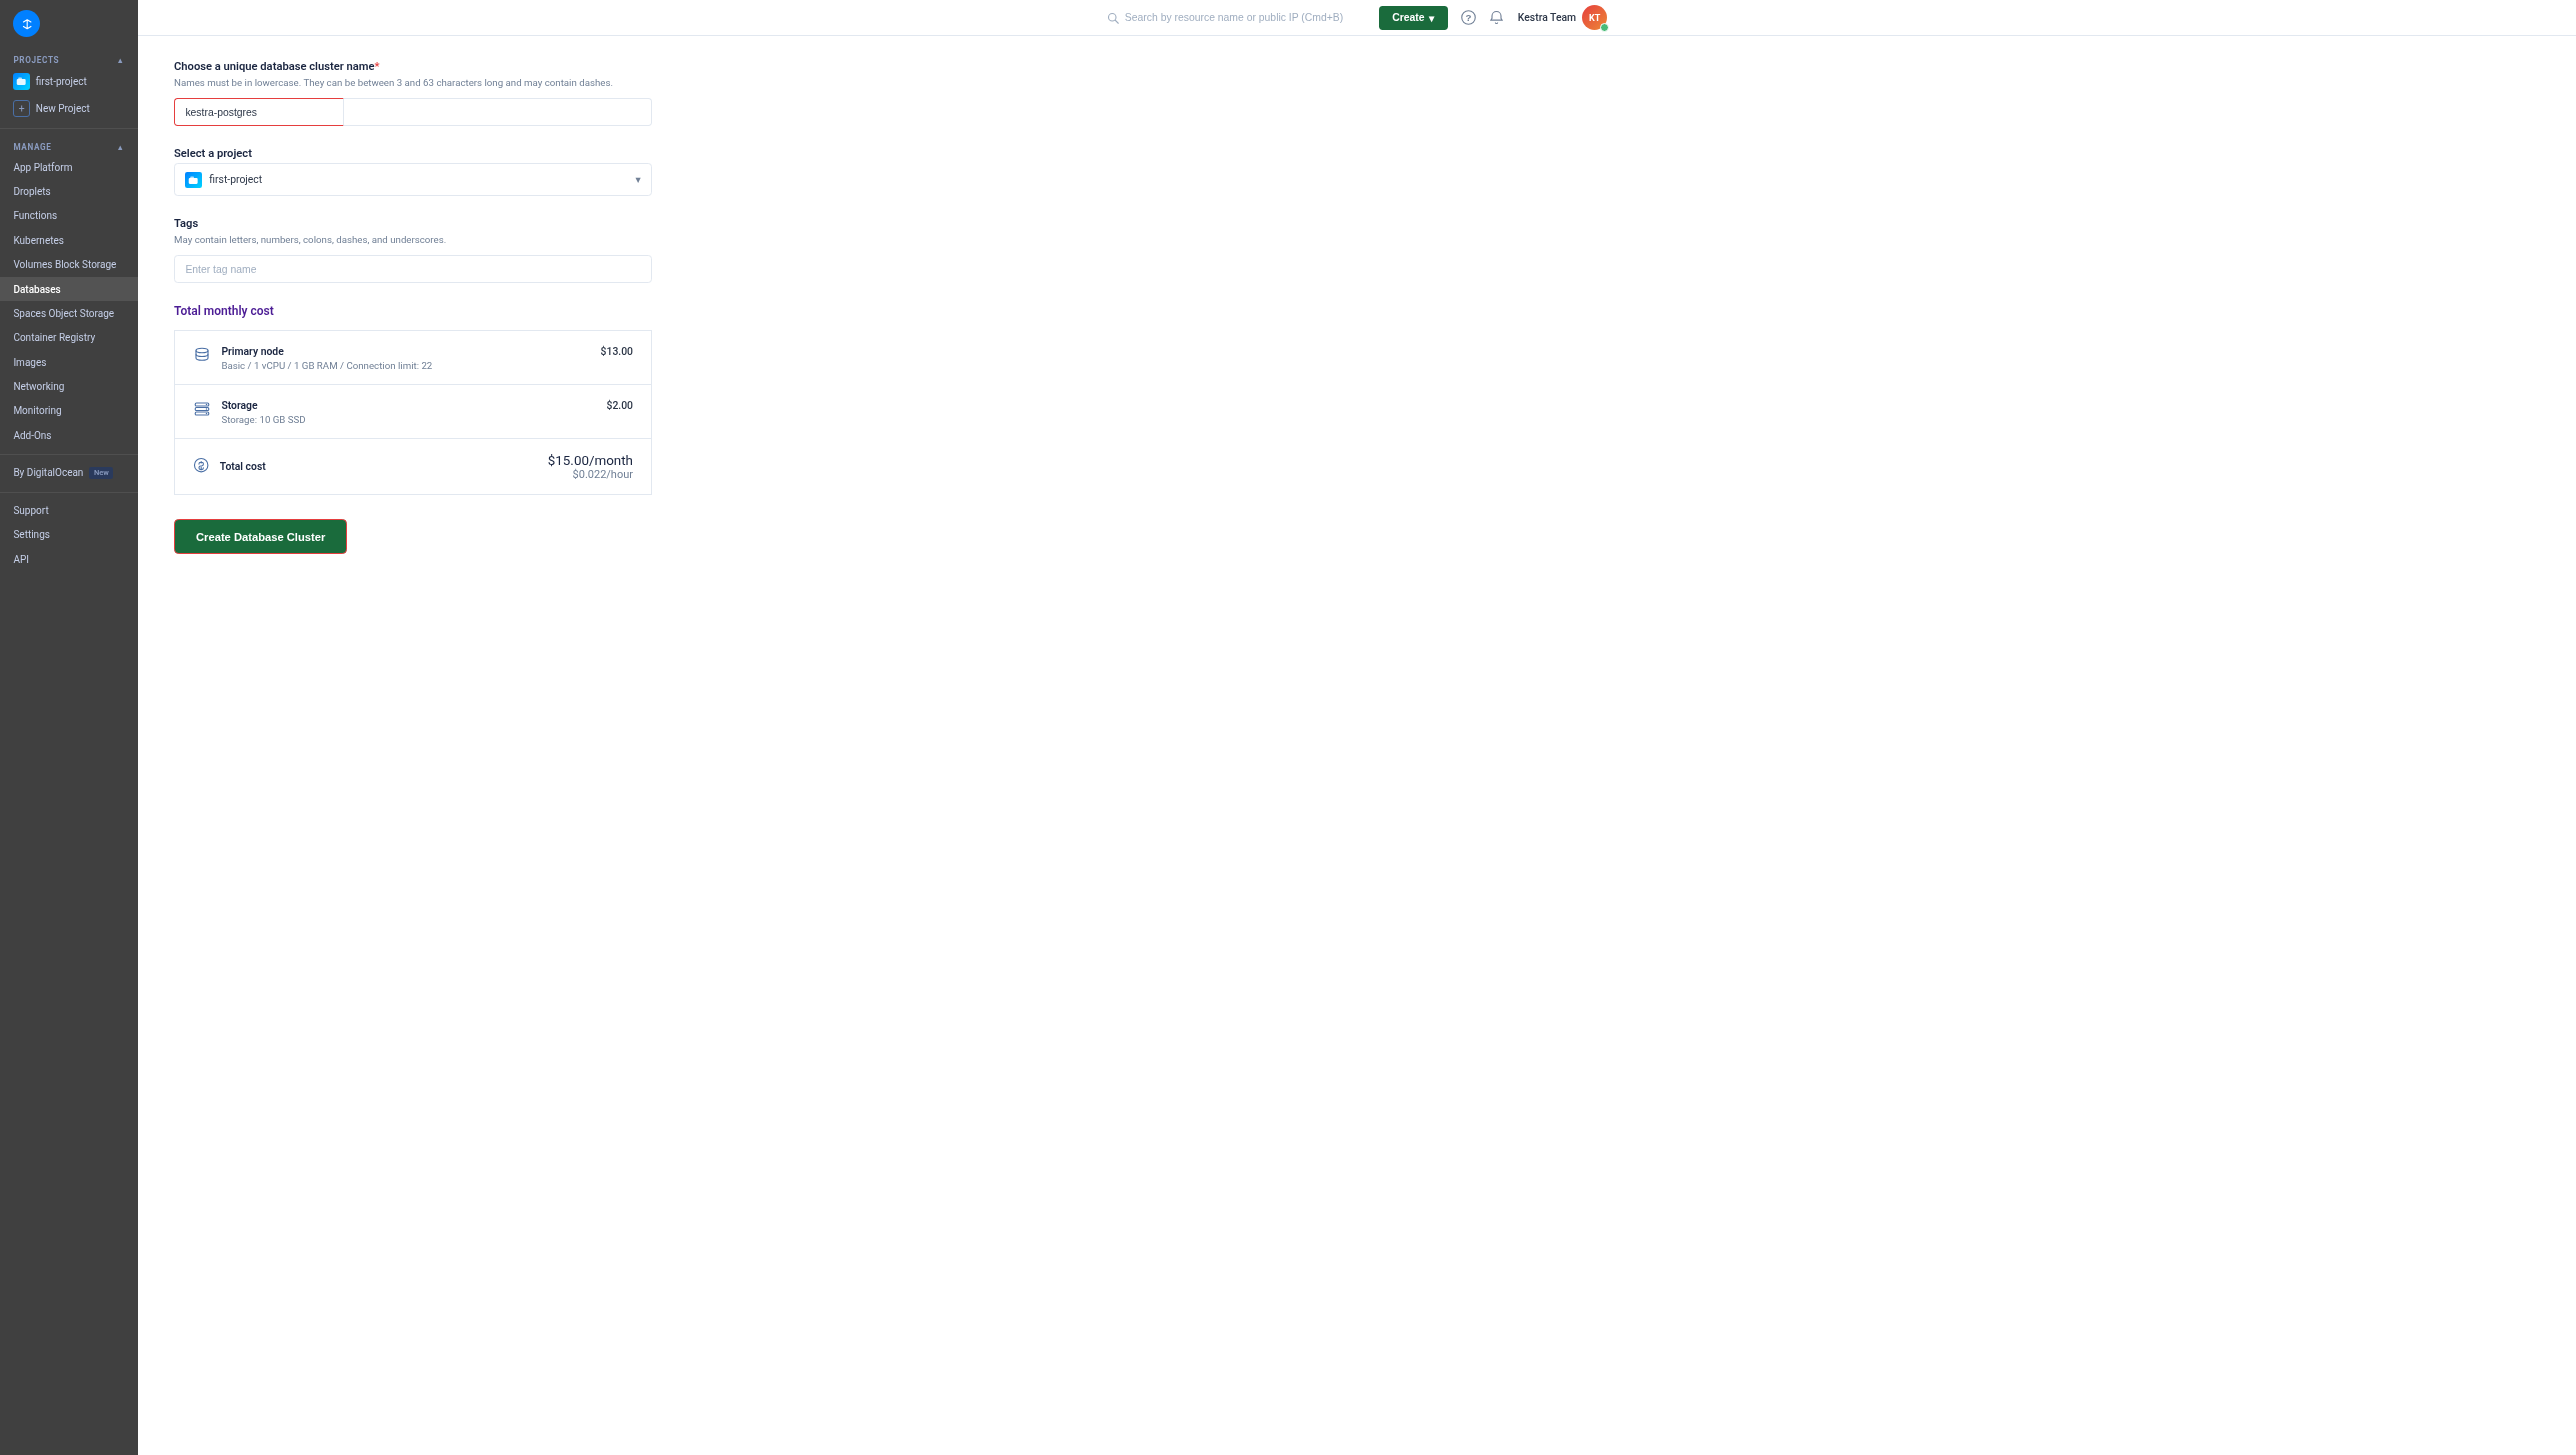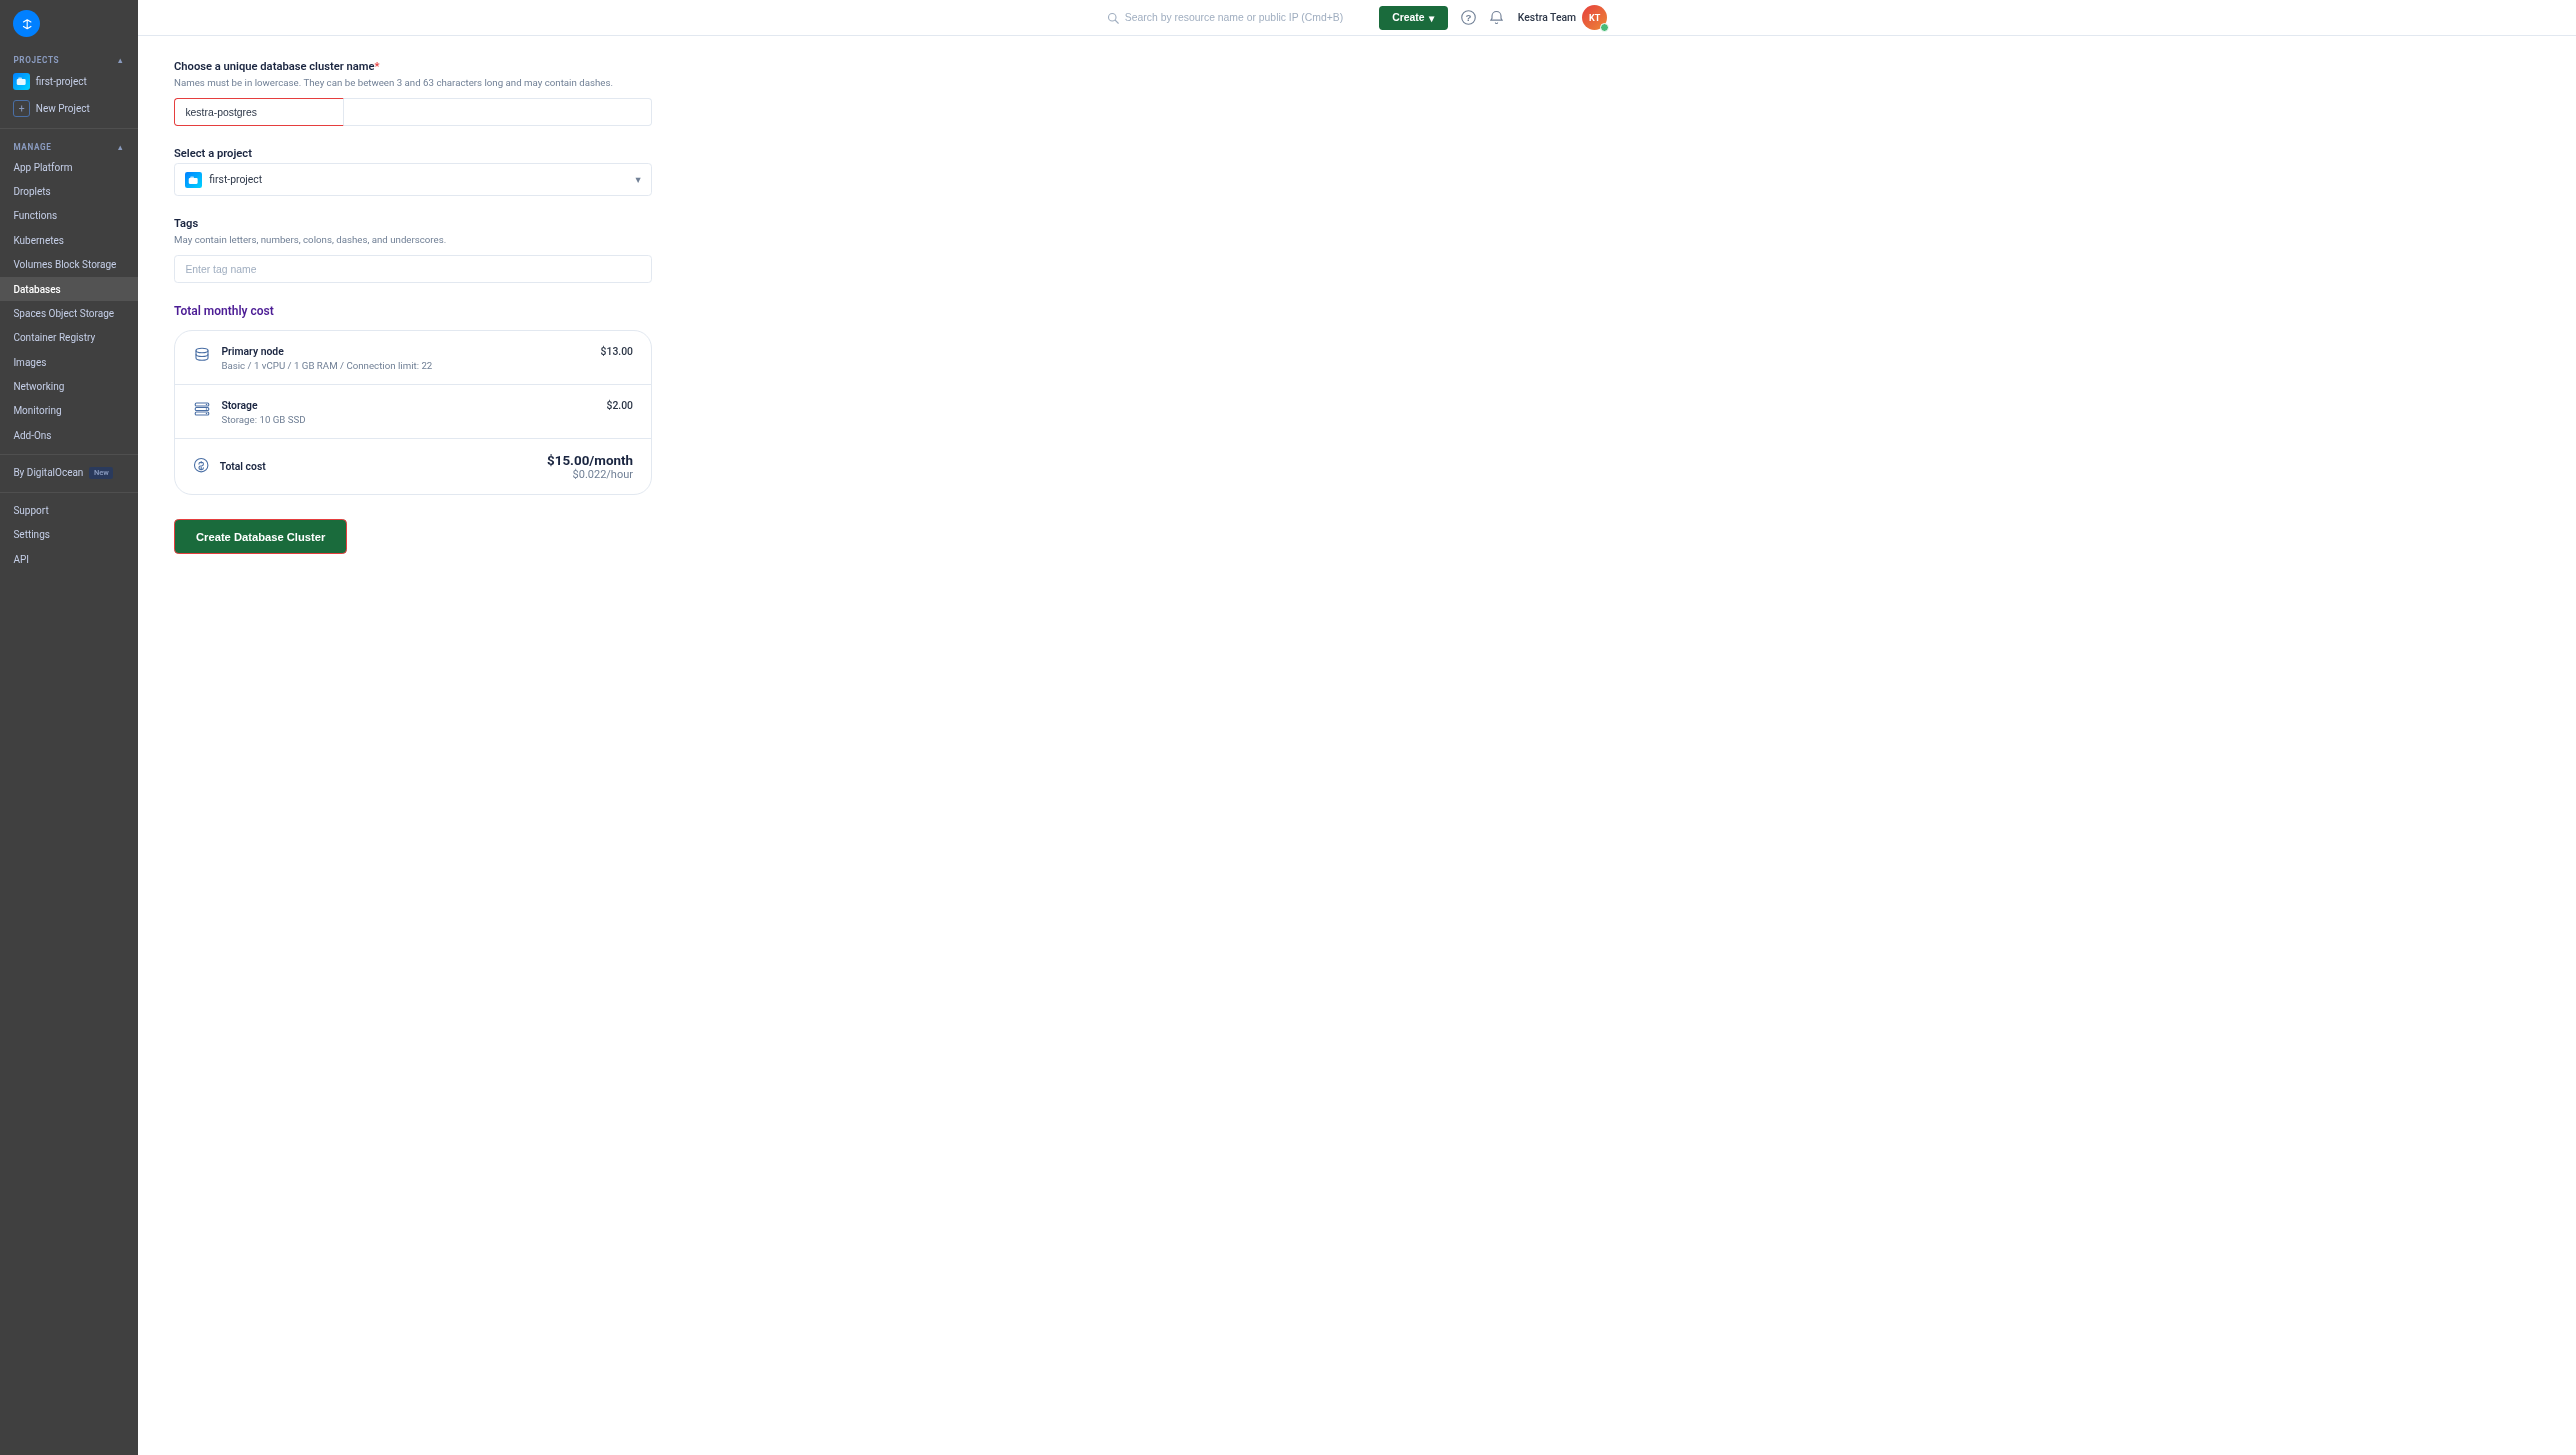--- a/index.html
+++ b/index.html
@@ -302,21 +302,21 @@
     
     .cost-section { margin-bottom: 24px; }
     .cost-title {
       font-size: 12px;
       font-weight: 600;
       color: #4c1d95;
       margin-bottom: 12px;
     }
     .cost-card {
       border: 1.1px solid #e2e8f0;
-      border-radius: 18px;
+      border-radius: 0;
       padding: 0;
       overflow: hidden;
     }
     .cost-row {
       padding: 13.4px 18px;
       display: flex;
       align-items: flex-start;
       justify-content: space-between;
       border-bottom: 0.7px solid #e2e8f0;
     }
@@ -362,21 +362,21 @@
     .total-row-label {
       font-size: 10.4px;
       font-weight: 600;
       color: #1a2540;
     }
     .total-row-price {
       text-align: right;
     }
     .total-month {
       font-size: 13.4px;
-      font-weight: 700;
+      font-weight: 400;
       color: #1a2540;
       display: block;
     }
     .total-hour {
       font-size: 11px;
       color: #718096;
       display: block;
     }
 
     

